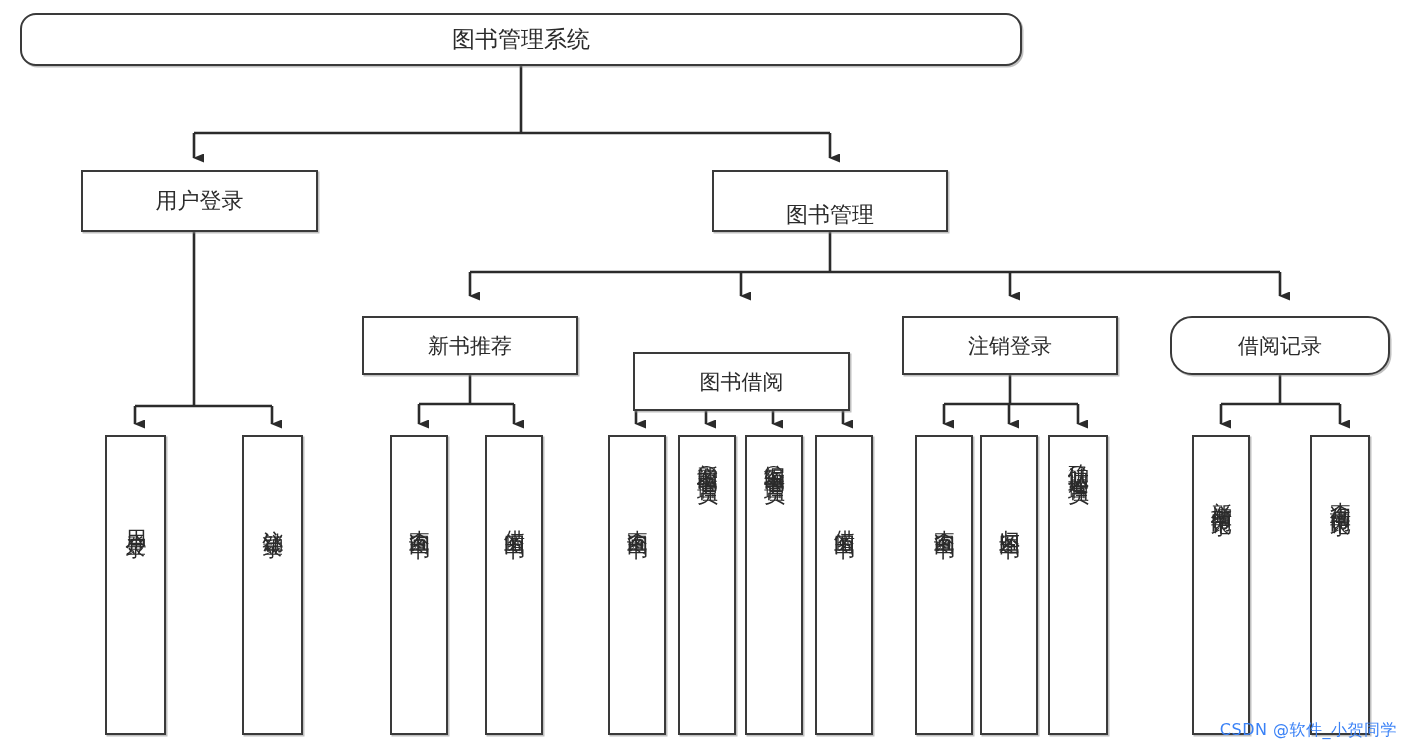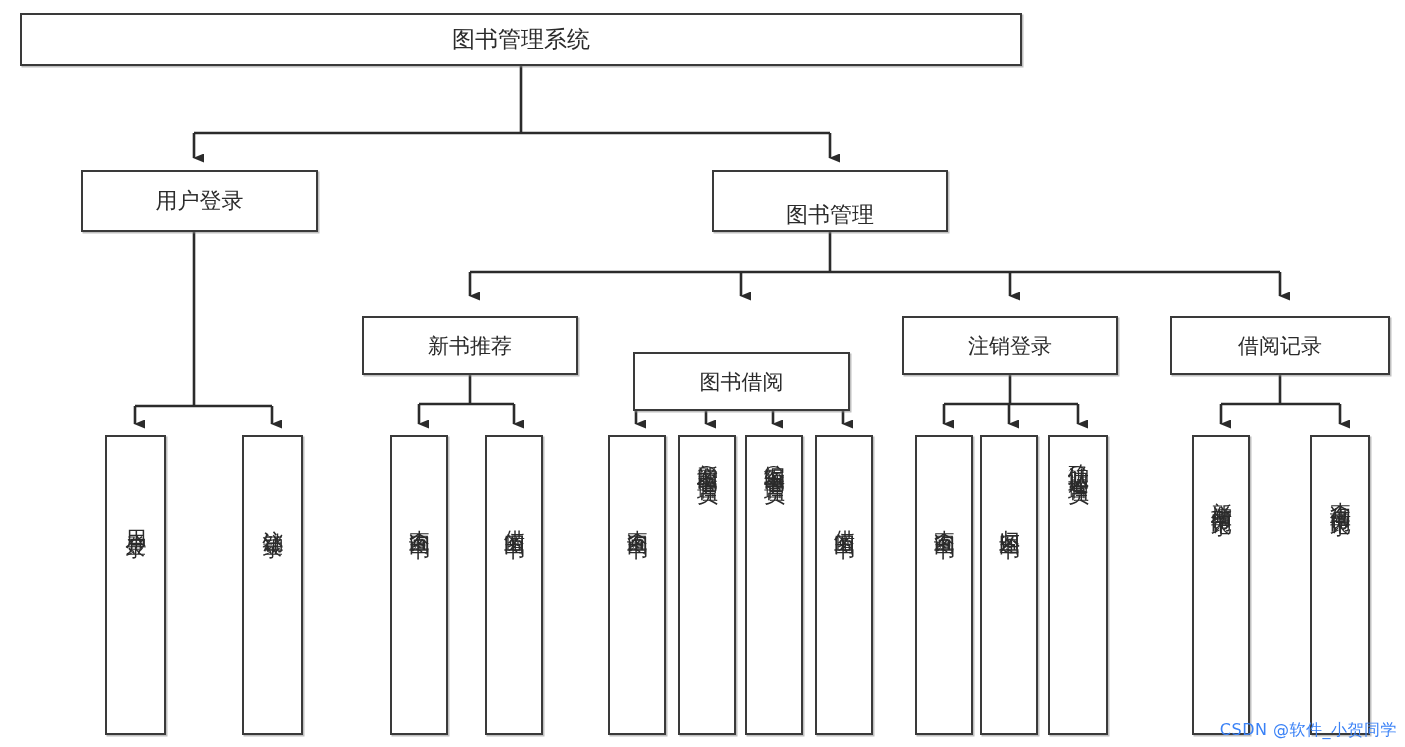--- a/index.html
+++ b/index.html
@@ -31,20 +31,21 @@
     border: 2.5px solid #3a3a3a;
     background: #ffffff;
     box-shadow: 1.5px 1.5px 0 rgba(140,140,140,0.55);
     display: flex;
     align-items: center;
     justify-content: center;
     color: #2b2b2b;
   }
   .node.root {
     font-size: 23px;
+    border-radius: 16px;
   }
   .node.level2 {
     font-size: 22px;
   }
   .node.level3 {
     font-size: 21px;
   }
   .node.leaf {
     font-size: 21px;
     align-items: flex-start;
@@ -145,21 +146,21 @@
 
   <div class="node level3" style="left:362px; top:316px; width:216px; height:59px;">
     <span>新书推荐</span>
   </div>
   <div class="node level3" style="left:633px; top:316px; width:217px; height:59px;margin-top:36px;">
     <span>图书借阅</span>
   </div>
   <div class="node level3" style="left:902px; top:316px; width:216px; height:59px;">
     <span>注销登录</span>
   </div>
-  <div class="node level3" style="left:1170px; top:316px; width:220px; height:59px;">
+  <div class="node level3" style="left:1170px; top:316px; width:220px; height:59px;border-radius:22px;">
     <span>借阅记录</span>
   </div>
 
   <div class="node leaf mid" style="left:105px; top:435px; width:61px; height:300px;">
     <span class="vtext">用户登录</span>
   </div>
   <div class="node leaf mid" style="left:242px; top:435px; width:61px; height:300px;">
     <span class="vtext">注销登录</span>
   </div>
 

